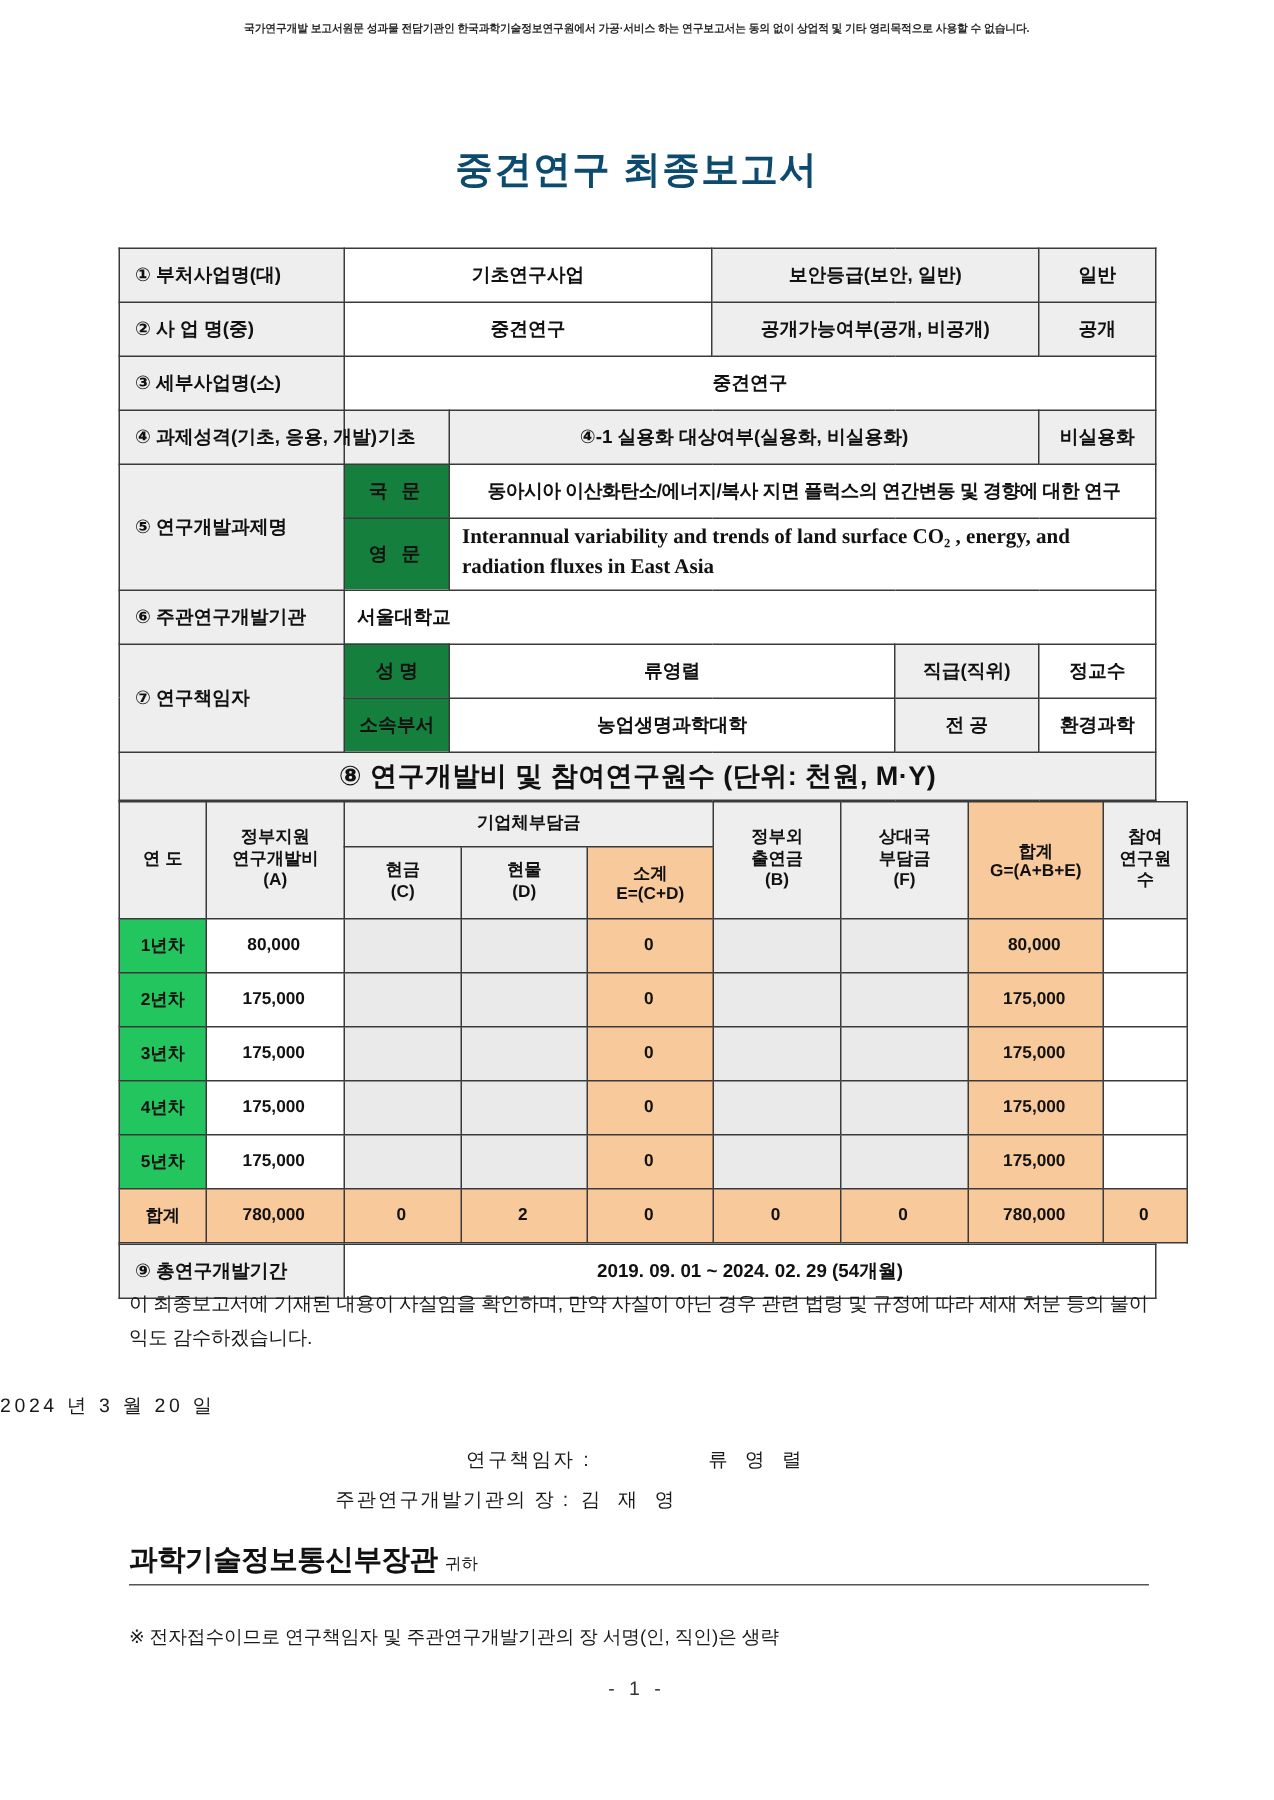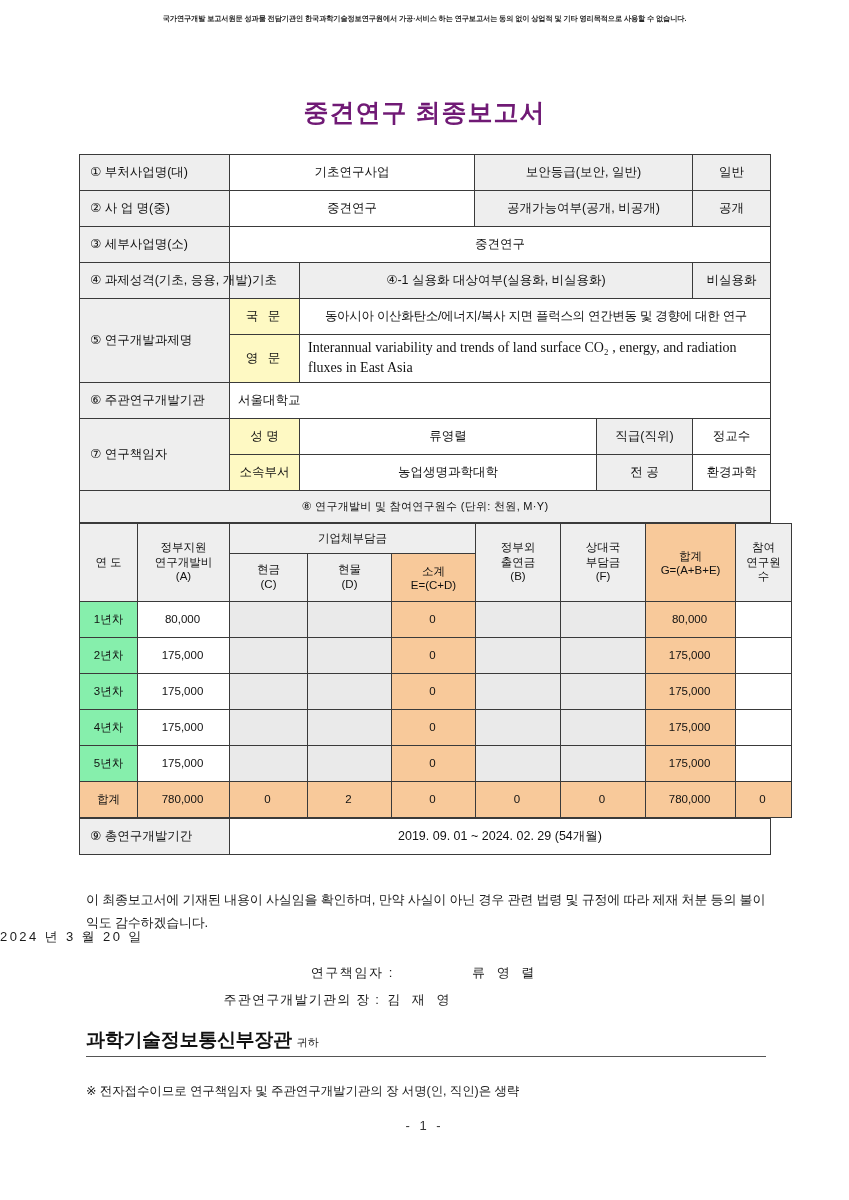--- a/index.html
+++ b/index.html
@@ -33,29 +33,30 @@
   }
 
   
   .doc-title {
     position: absolute;
     top: 96px; left: 0; right: 0;
     text-align: center;
     font-size: 25px;
     font-weight: bold;
     letter-spacing: 1px;
-    color: #701a75;
+    color: #0c4a6e;
   }
 
   
   .tbl-wrap {
     position: absolute;
-    top: 154px;
+    top: 165px;
     left: 79px;
     width: 691px;
+    font-weight: bold;
   }
   table.main {
     width: 691px;
     border-collapse: collapse;
     table-layout: fixed;
     font-size: 12.5px;
   }
   table.main td {
     border: 1px solid #3a3a3a;
     padding: 3px 6px;
@@ -64,21 +65,21 @@
     height: 36px;
     color: #111;
   }
   .lbl {
     background: #eeeeee;
     text-align: left !important;
     padding-left: 10px !important;
     white-space: nowrap;
   }
   .lbl-c {
-    background: #fef9c3;
+    background: #15803d;
     text-align: center !important;
   }
   .gray { background: #eeeeee; }
   .white { background: #ffffff; }
   .left { text-align: left !important; padding-left: 8px !important; }
   .serif {
     font-family: "Liberation Serif", "DejaVu Serif", serif;
     font-size: 14px;
     line-height: 1.45;
     text-align: left !important;
@@ -90,21 +91,21 @@
     padding-left: 8px !important;
     font-size: 12.5px;
     letter-spacing: -0.3px;
   }
   .spaced { letter-spacing: 3px; }
   .tall2 { height: 56px; }
 
   
   .bud-title {
     background: #eeeeee;
-    font-size: 11px;
+    font-size: 18px;
     height: 32px !important;
     letter-spacing: 0.3px;
   }
   table.bud {
     width: 691px;
     border-collapse: collapse;
     table-layout: fixed;
     font-size: 11.5px;
   }
   table.bud td {
@@ -112,32 +113,31 @@
     text-align: center;
     vertical-align: middle;
     padding: 2px 5px;
     color: #111;
   }
   .bhead { background: #eeeeee; line-height: 1.28; }
   .orange { background: #f8c99a; }
   .orange-h { background: #f8c99a; }
   .cell-empty { background: #eaeaea; }
   .num { text-align: left; padding-right: 7px !important; }
-  .rowlbl { background: #86efac; }
+  .rowlbl { background: #22c55e; }
   .total-row td { background: #f8c99a !important; }
 
   
   .statement {
     position: absolute;
     top: 858px; left: 86px; width: 680px;
     font-size: 13px;
     line-height: 1.75;
     letter-spacing: -0.2px;
     color: #1a1a1a;
-    margin-top: 31px;
   }
 
   
   .sig-date {
     position: absolute;
     top: 928px; left: 0; right: 0;
     text-align: left;
     font-size: 13px;
     letter-spacing: 2.4px;
   }

